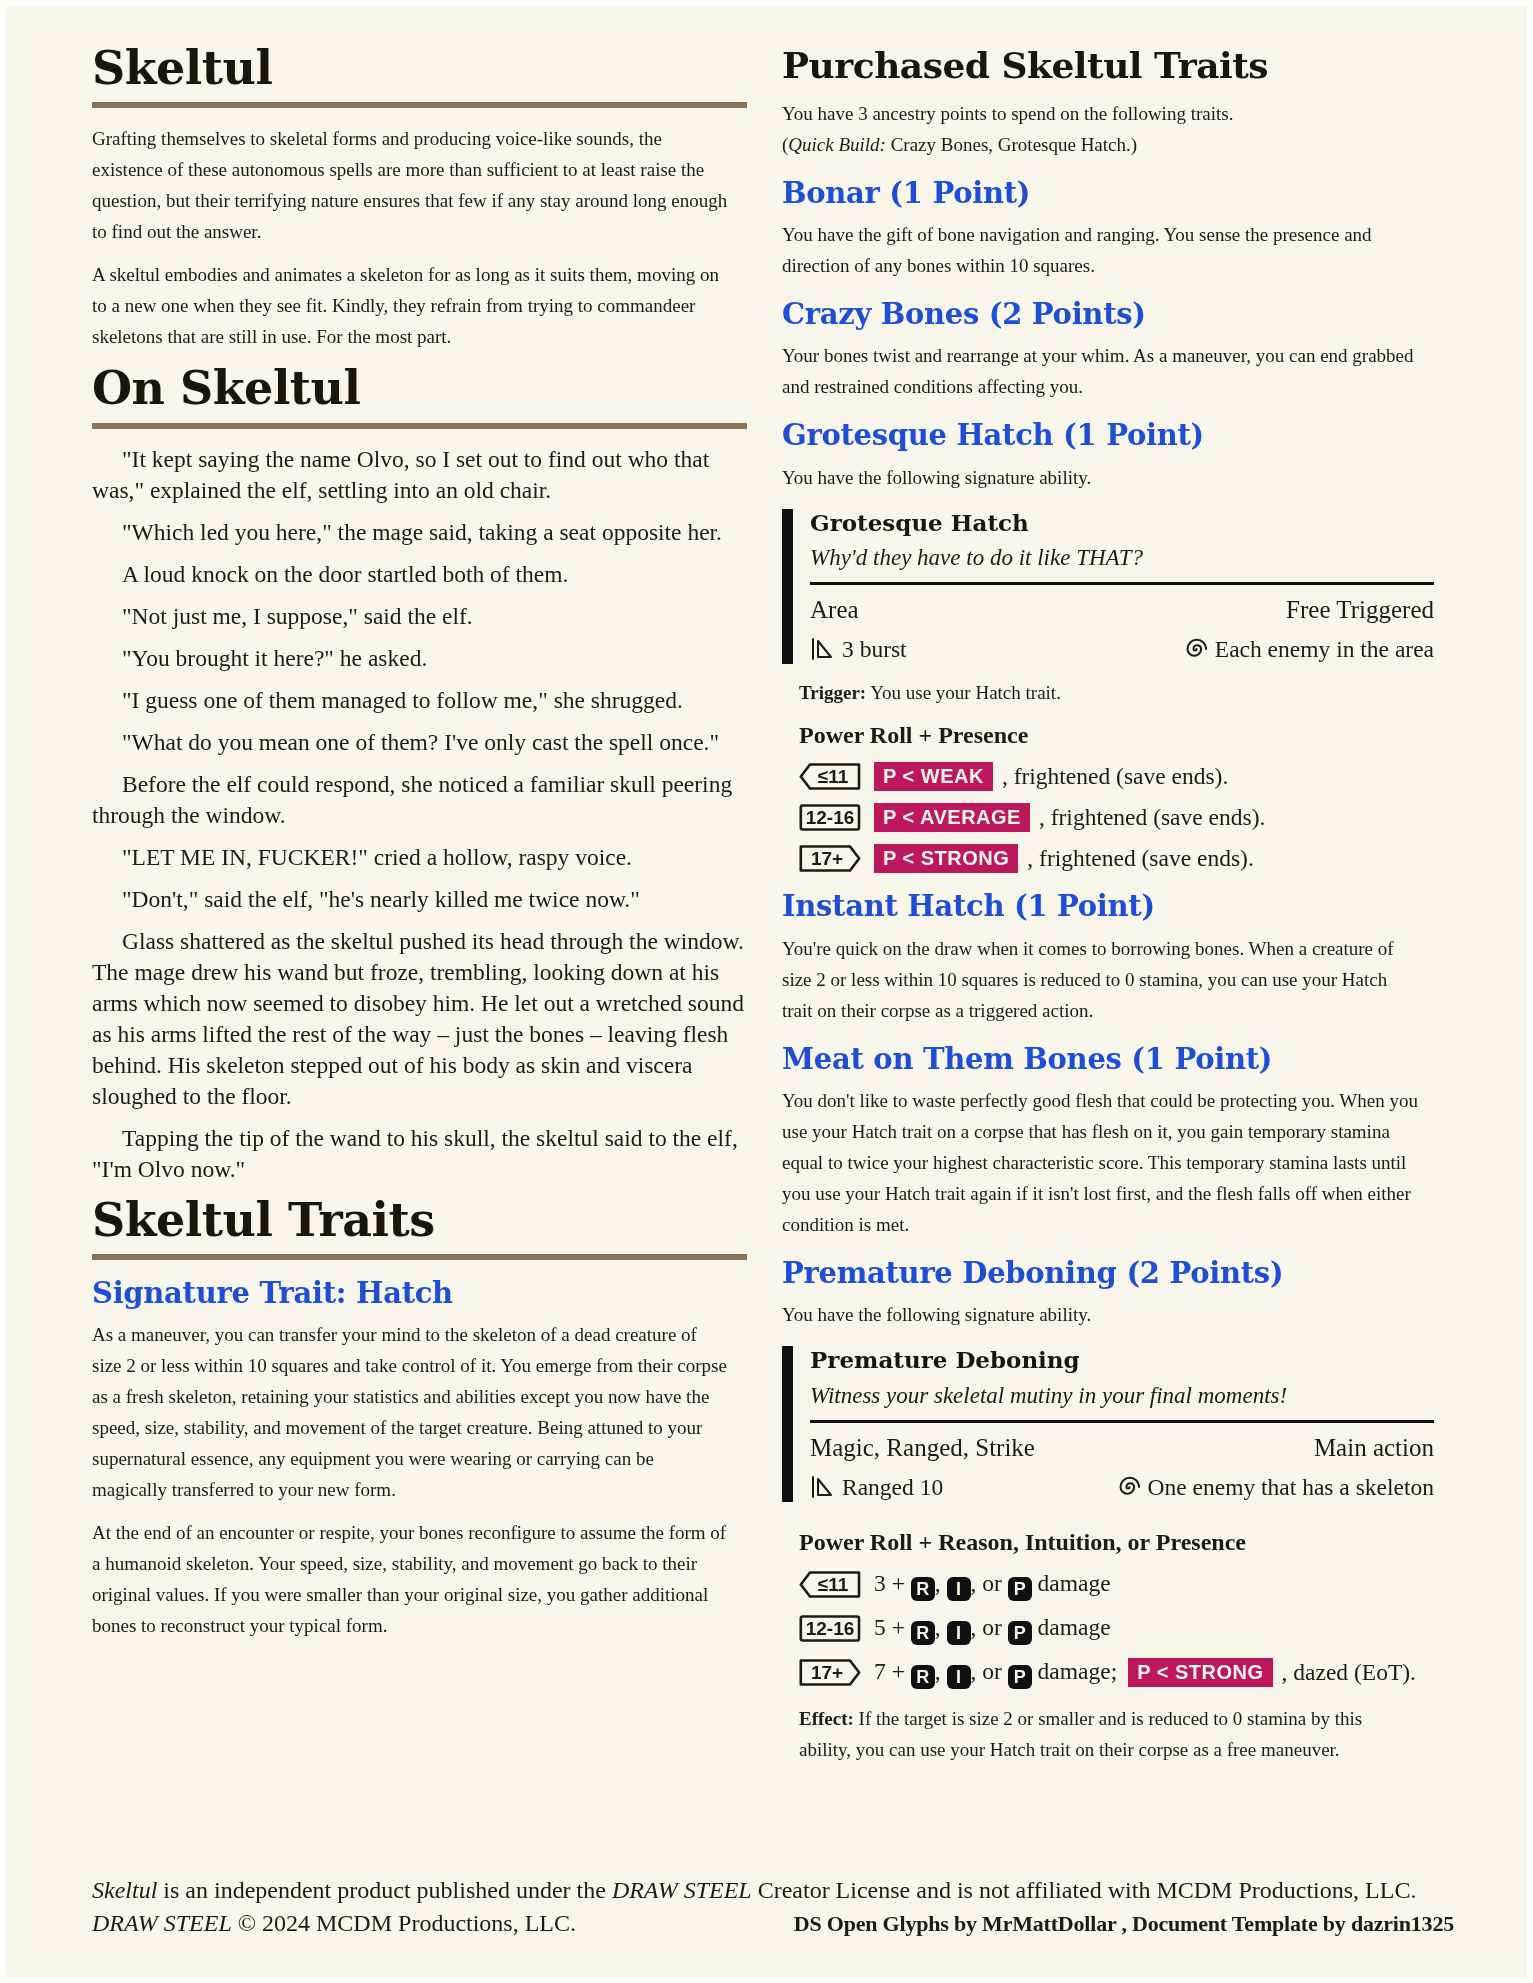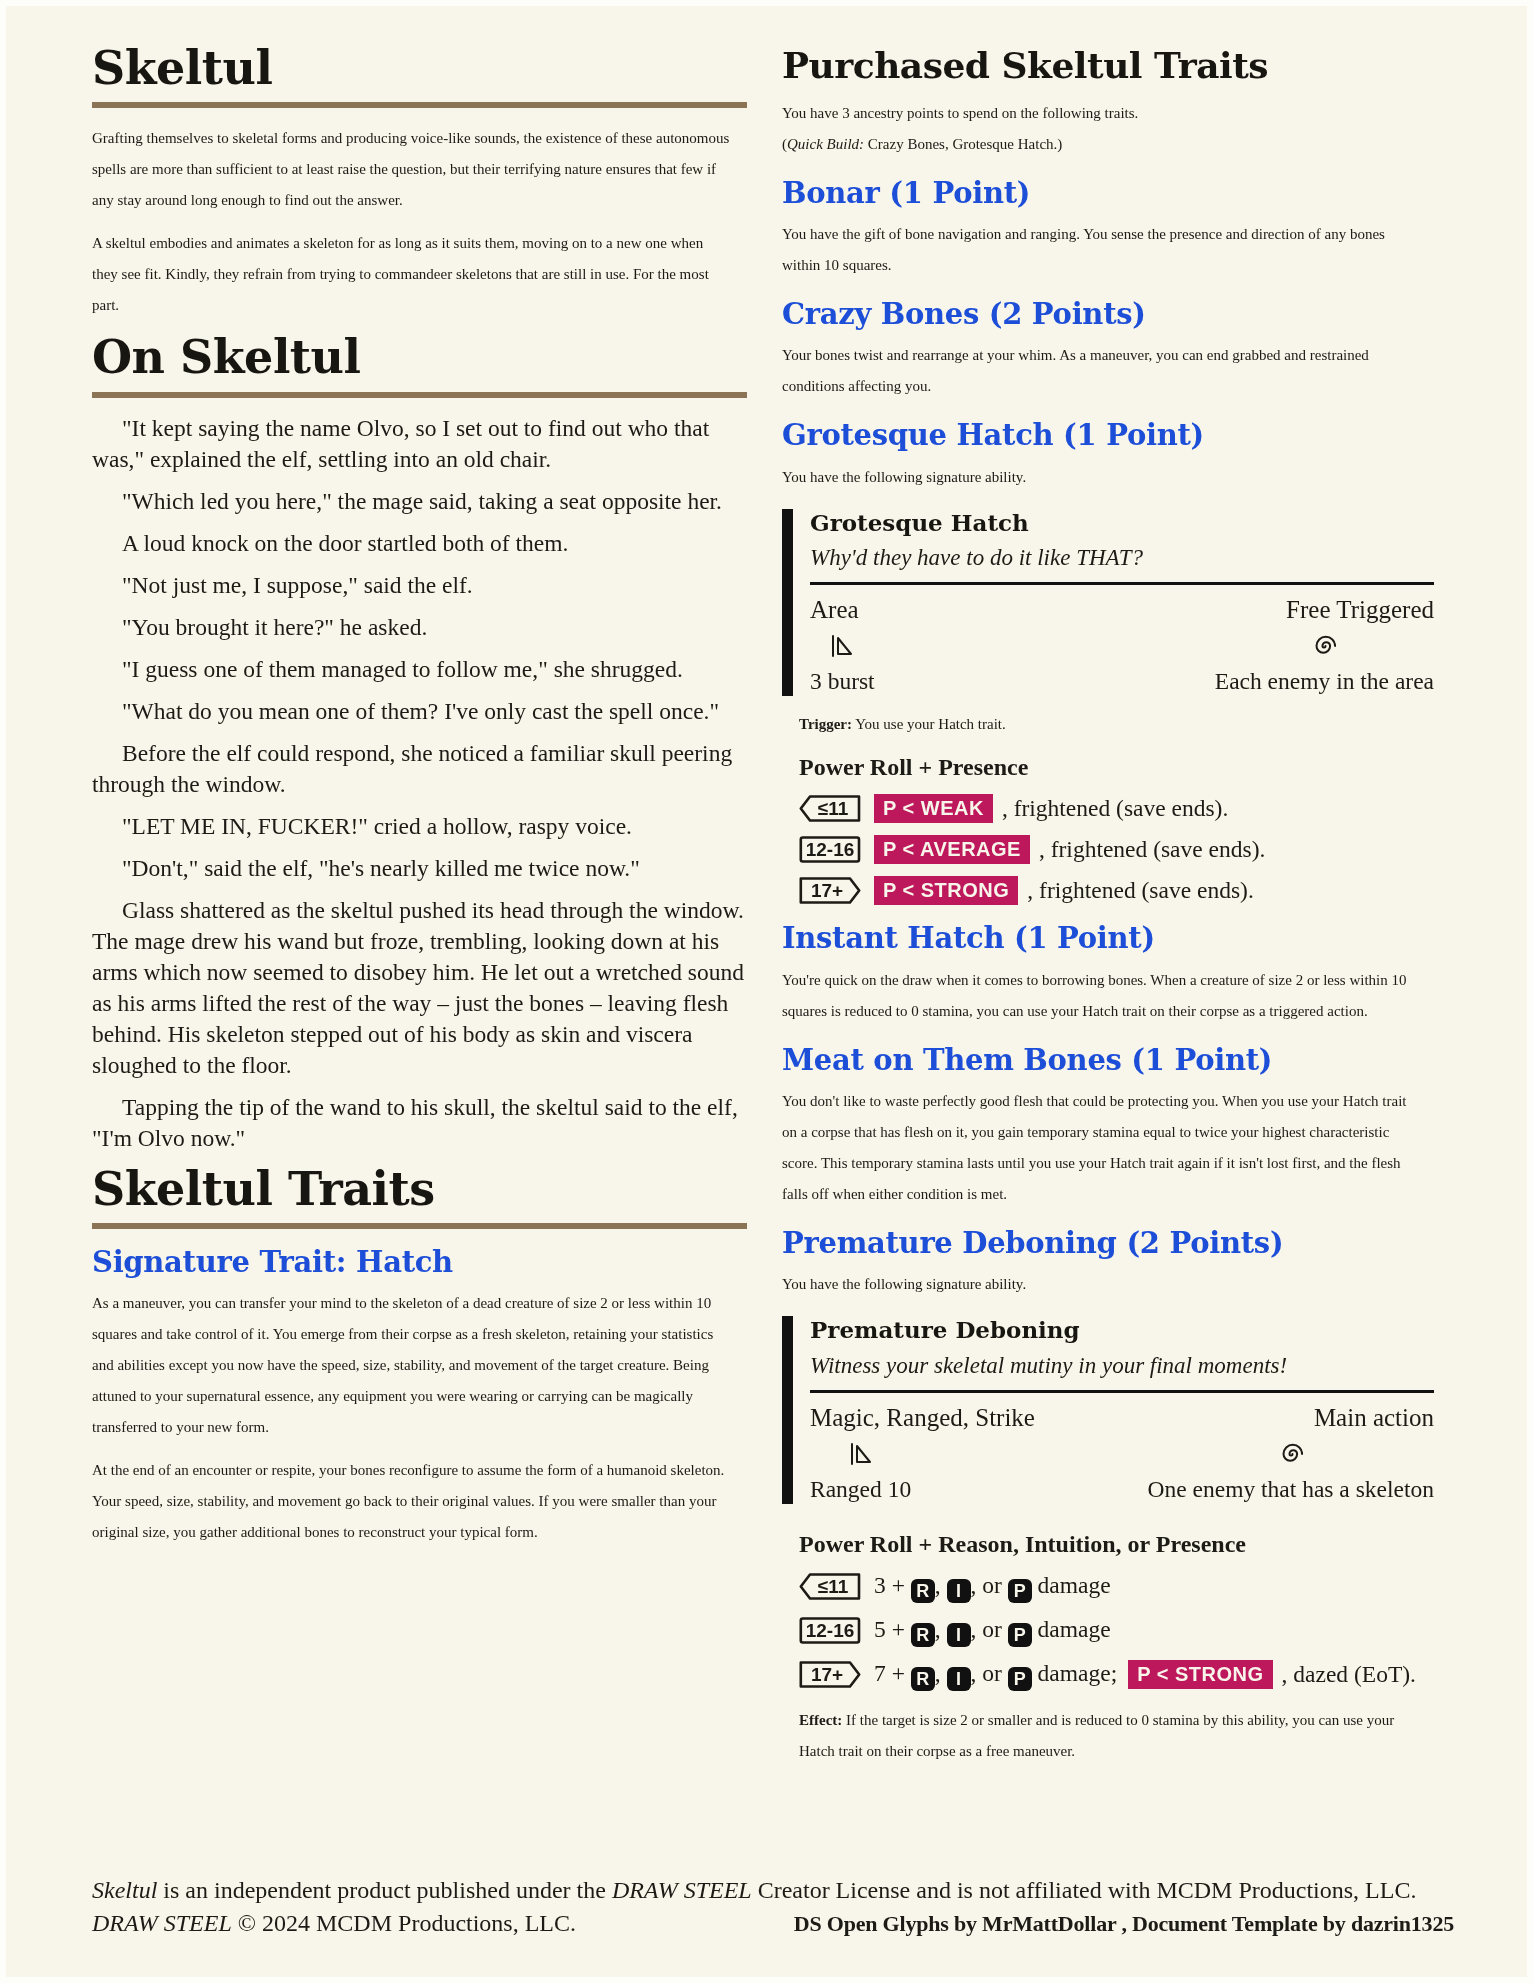--- a/index.html
+++ b/index.html
@@ -11,34 +11,34 @@
   .col-right{left:776px;width:652px;}
 
   h1.doc-h1{font-family:"DejaVu Serif",serif;font-weight:bold;font-size:46px;
             line-height:1.05;margin:0;letter-spacing:-0.5px;color:#171611;}
   .h1-rule{height:6px;background:#8b7355;border:0;margin:10px 0 15px 0;}
   h2.doc-h2{font-family:"DejaVu Serif",serif;font-weight:bold;font-size:36px;
             line-height:1.1;margin:2px 0 12px 0;letter-spacing:-0.5px;color:#171611;}
   h3.doc-h3{font-family:"DejaVu Serif",serif;font-weight:bold;font-size:29px;
             line-height:1.15;margin:17px 0 9px 0;letter-spacing:-0.3px;color:#1d4ed8;}
 
-  p.body{font-size:15px;line-height:31px;margin:0 16px 12px 0;}
+  p.body{font-size:19px;line-height:31px;margin:0 16px 12px 0;}
   p.dialogue{font-size:23.5px;line-height:31px;margin:0 0 11px 0;text-indent:30px;}
 
   
   .ability{margin:16px 0 10px 0;}
   .ability-head{border-left:11px solid #111111;padding-left:17px;}
   .ability-title{font-family:"DejaVu Serif",serif;font-weight:bold;font-size:23px;
                  line-height:1.2;color:#171611;}
   .ability-flavor{font-style:italic;font-size:23px;line-height:30px;margin-top:7px;}
   .ability-rule{border:0;border-top:3px solid #111111;margin:9px 0 10px 0;}
   .srow{display:flex;justify-content:space-between;align-items:baseline;
         font-size:23.5px;line-height:30px;margin-bottom:9px;}
   .srow .lbl{font-weight:normal;font-size:25px;}
-  .icontext{display:flex;align-items:center;gap:8px;flex-direction:column;}
+  .icontext{display:flex;align-items:center;gap:8px;}
   .icontext svg{flex:0 0 auto;}
   .ability-body{padding-left:17px;padding-top:4px;}
   .tlabel{font-weight:bold;}
   .powerroll{font-weight:bold;font-size:24px;margin:14px 0 12px 0;}
 
   .tier{display:flex;align-items:center;gap:13px;margin:0 0 11px 0;
         font-size:23.5px;line-height:30px;}
   .tier .tail{margin-left:-4px;}
   .pbadge{display:inline-block;background:#be185d;color:#f8f5ea;
           font-family:"Liberation Sans",sans-serif;font-weight:bold;font-size:20px;

